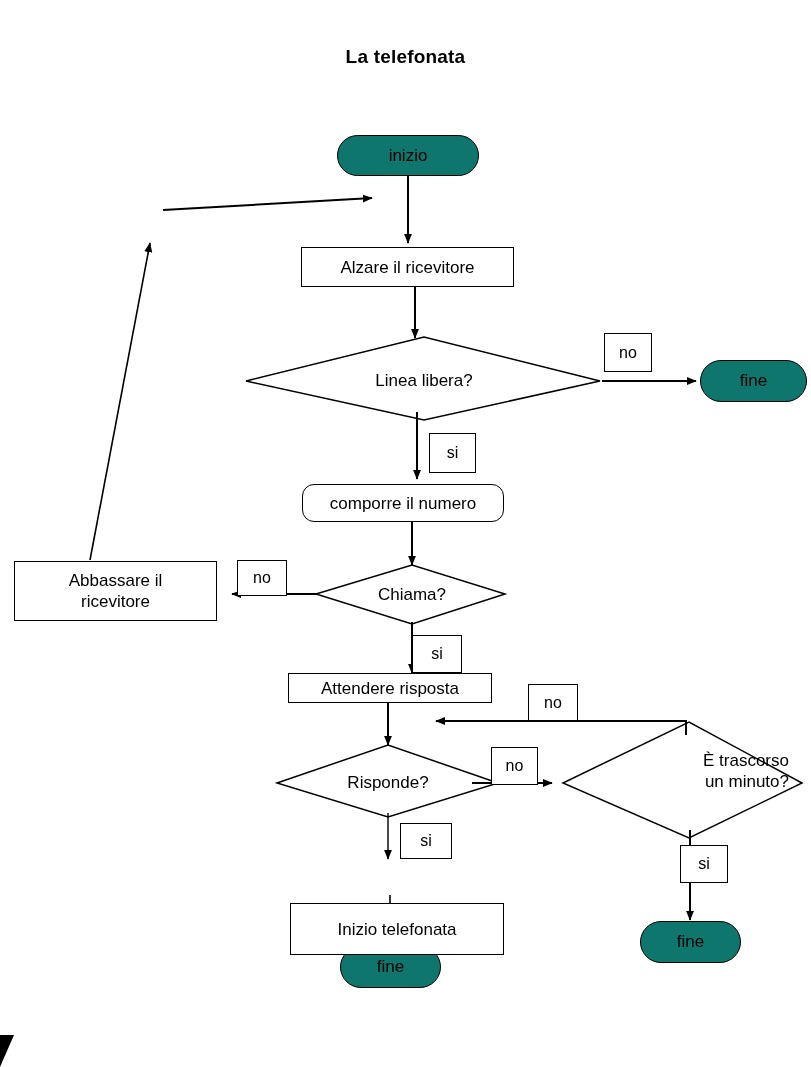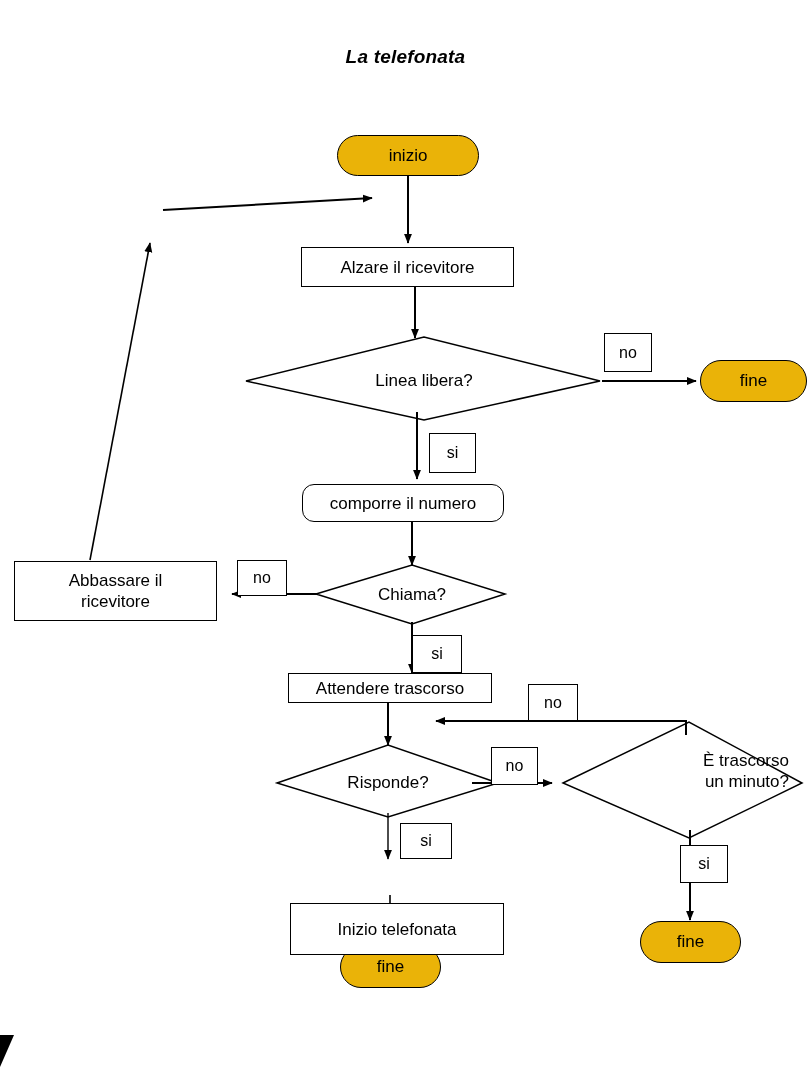--- a/index.html
+++ b/index.html
@@ -32,40 +32,40 @@
     position: absolute;
     left: 0;
     top: 44px;
     width: 811px;
     text-align: center;
     font-weight: bold;
     font-size: 19px;
     line-height: 25px;
     letter-spacing: 0.2px;
   }
-  .title-block .t2 { display: block; font-style: italic; }
+  .title-block .t2 { display: block; }
 
   
   .node {
     position: absolute;
     box-sizing: border-box;
     display: flex;
     align-items: center;
     justify-content: center;
     text-align: center;
   }
   .proc {
     border: 1.6px solid #000;
     background: #fff;
     font-size: 17px;
     line-height: 21px;
   }
   .term {
     border: 1.6px solid #000;
-    background: #eab308;
+    background: #0f766e;
     border-radius: 999px;
     font-size: 17px;
   }
   .label-box {
     border: 1.4px solid #000;
     background: #fff;
     font-size: 16px;
     z-index: 6;
   }
   
@@ -166,21 +166,21 @@
   <div class="node proc" style="left:302px; top:484px; width:202px; height:38px;border-radius:12px;">
     <span>comporre il numero</span>
   </div>
 
   <div class="node proc" style="left:14px; top:561px; width:203px; height:60px; flex-direction:column;">
     <span>Abbassare il</span>
     <span>ricevitore</span>
   </div>
 
   <div class="node proc" style="left:288px; top:673px; width:204px; height:30px;">
-    <span>Attendere trascorso</span>
+    <span>Attendere risposta</span>
   </div>
 
   <div class="node proc" style="left:290px; top:903px; width:214px; height:52px;">
     <span>Inizio telefonata</span>
   </div>
 
   <div class="dia-text" style="left:324px; top:362px; width:200px; height:36px;">
     <span>Linea libera?</span>
   </div>
 

